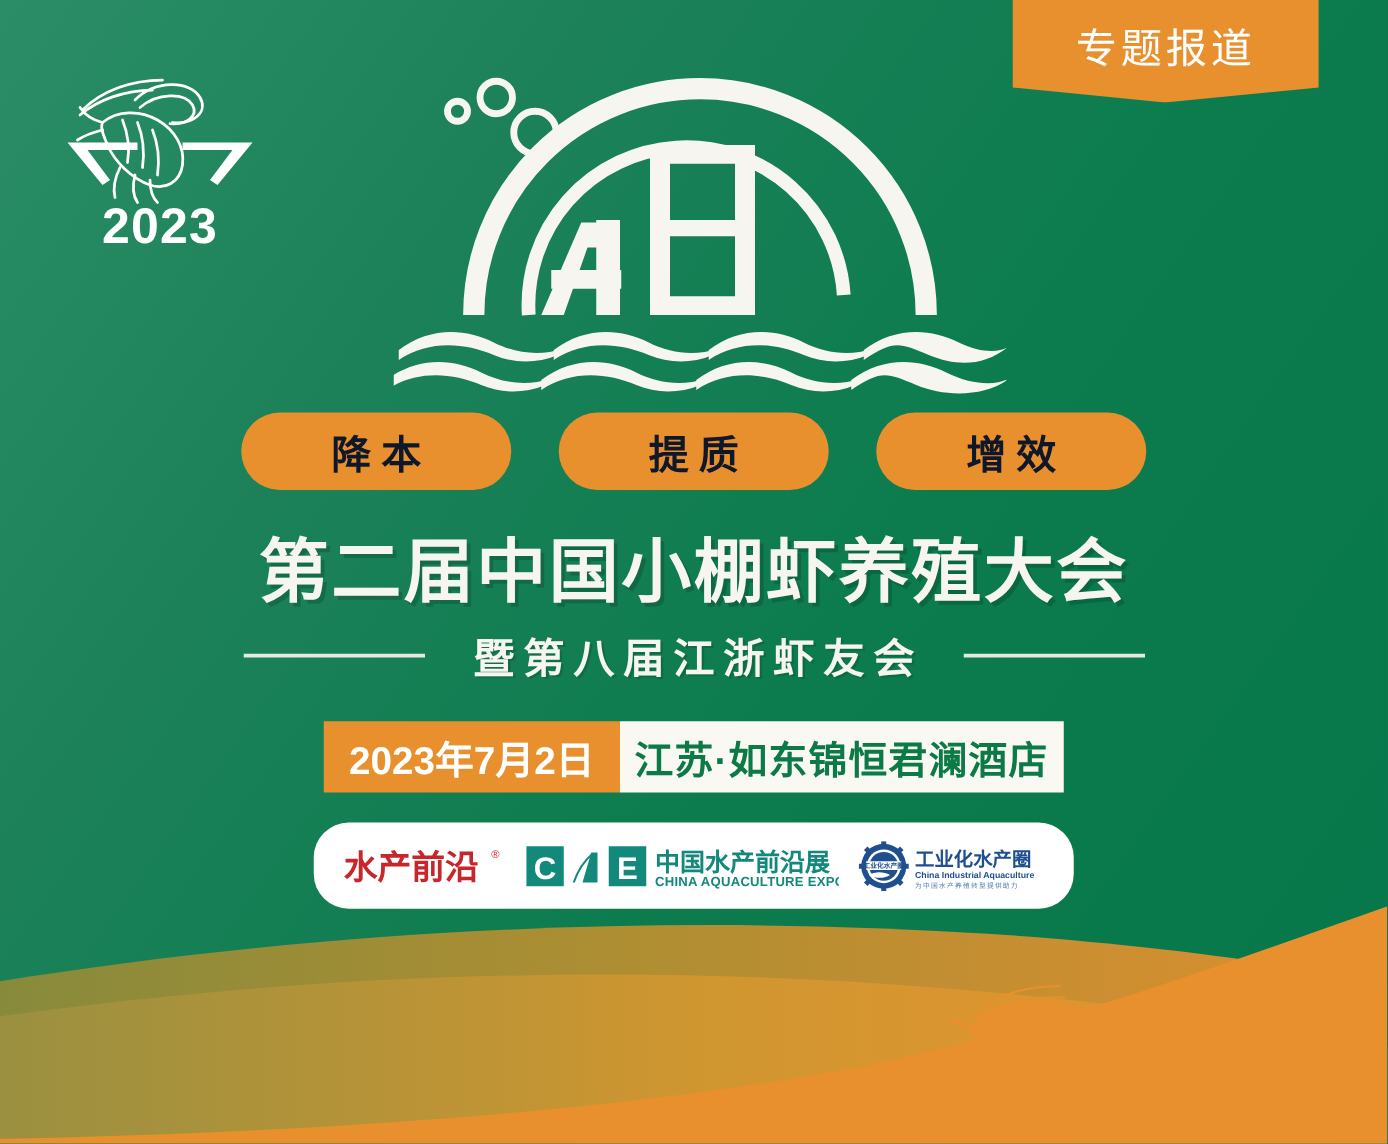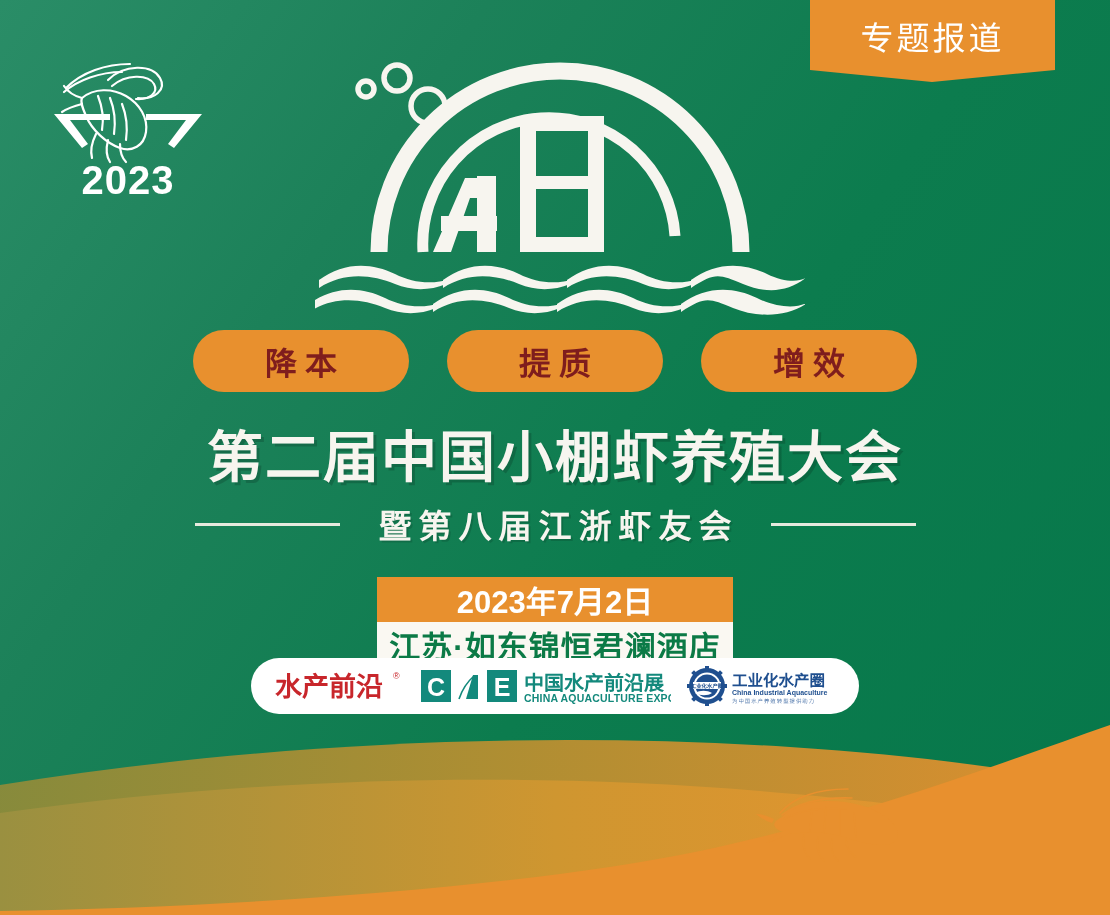--- a/index.html
+++ b/index.html
@@ -38,21 +38,21 @@
   .emblem svg{display:block;width:100%;height:100%;}
 
   
   .pills{
     position:absolute;left:0;right:0;top:330px;
     display:flex;justify-content:center;gap:38px;
   }
   .pill{
     width:216px;height:62px;border-radius:31px;background:#e8902e;
     display:flex;align-items:center;justify-content:center;
-    color:#7f1d1d;font-size:32px;font-weight:bold;letter-spacing:8px;
+    color:#0f172a;font-size:32px;font-weight:bold;letter-spacing:8px;
     text-indent:8px;
   }
 
   
   .main-title{
     position:absolute;left:0;right:0;top:412px;
     text-align:center;
     color:#f7f5ef;
     font-size:56px;font-weight:bold;letter-spacing:2px;
     text-shadow:3px 3px 0 rgba(0,0,0,.16);
@@ -69,39 +69,39 @@
     color:#f7f5ef;font-size:33px;font-weight:bold;letter-spacing:7px;
     text-indent:7px;white-space:nowrap;
     text-shadow:2px 2px 0 rgba(0,0,0,.13);
   }
 
   
   .infobar{
     position:absolute;left:0;right:0;top:577px;
     display:flex;justify-content:center;
   }
-  .infobar-inner{display:flex;height:57px;flex-direction:column;}
+  .infobar-inner{display:flex;height:57px;}
   .info-date{
     background:#e8902e;color:#ffffff;
     display:flex;align-items:center;justify-content:center;
     padding:0 20px;font-size:31px;font-weight:bold;letter-spacing:0px;
   }
   .info-venue{
     background:#faf8f2;color:#0b7a46;
     display:flex;align-items:center;justify-content:center;
     padding:0 12px;font-size:31px;font-weight:bold;letter-spacing:1px;
   }
 
   
   .sponsors{
     position:absolute;left:0;right:0;top:658px;
     display:flex;justify-content:center;
   }
   .sponsors-inner{
-    background:#ffffff;border-radius:28px;height:56px;
+    background:#ffffff;border-radius:28px;height:69px;
     display:flex;align-items:center;gap:16px;padding:0 22px;text-align:right;
   }
   .sp-logo{display:flex;align-items:center;height:40px;}
   .sp-logo svg{display:block;height:100%;}
 
   
   .vh{position:absolute;width:1px;height:1px;overflow:hidden;clip:rect(0 0 0 0);}
 </style>
 </head>
 <body>

